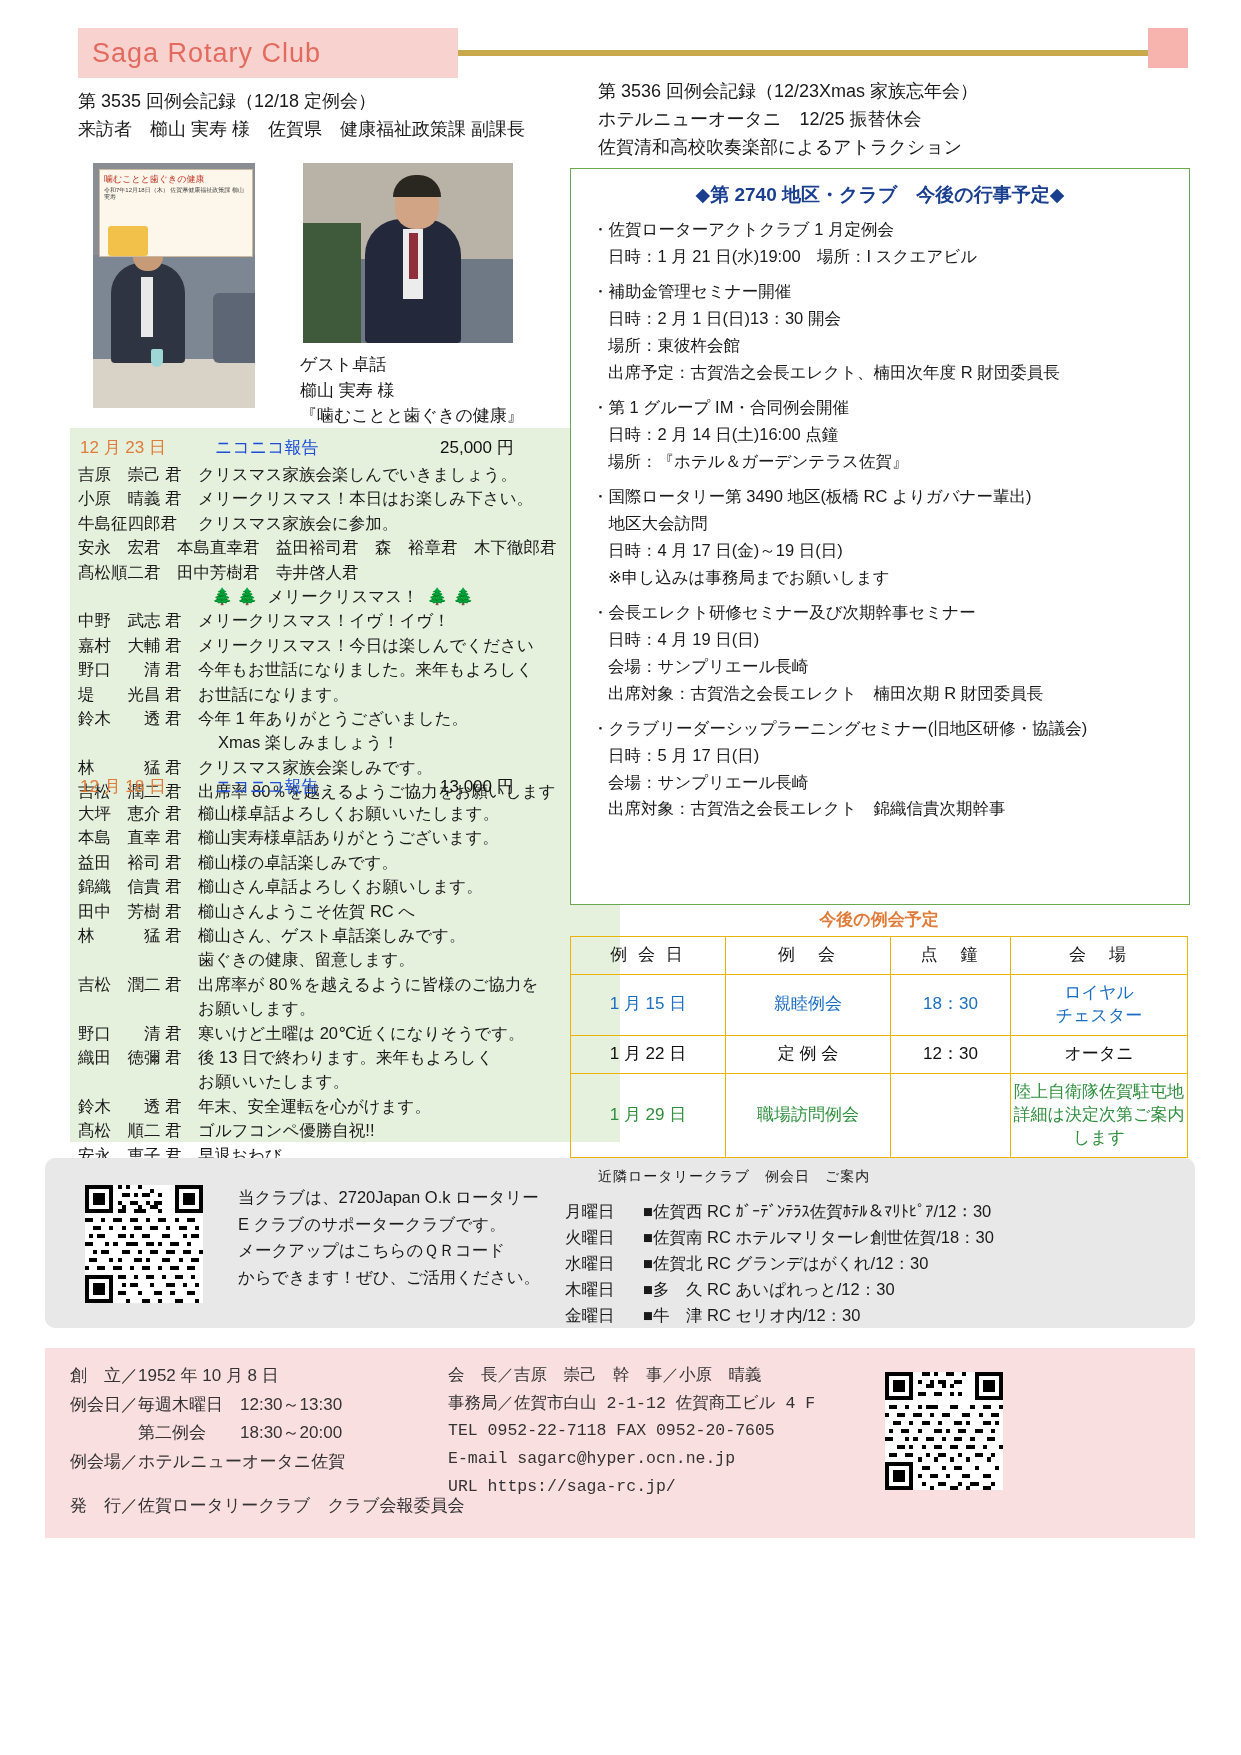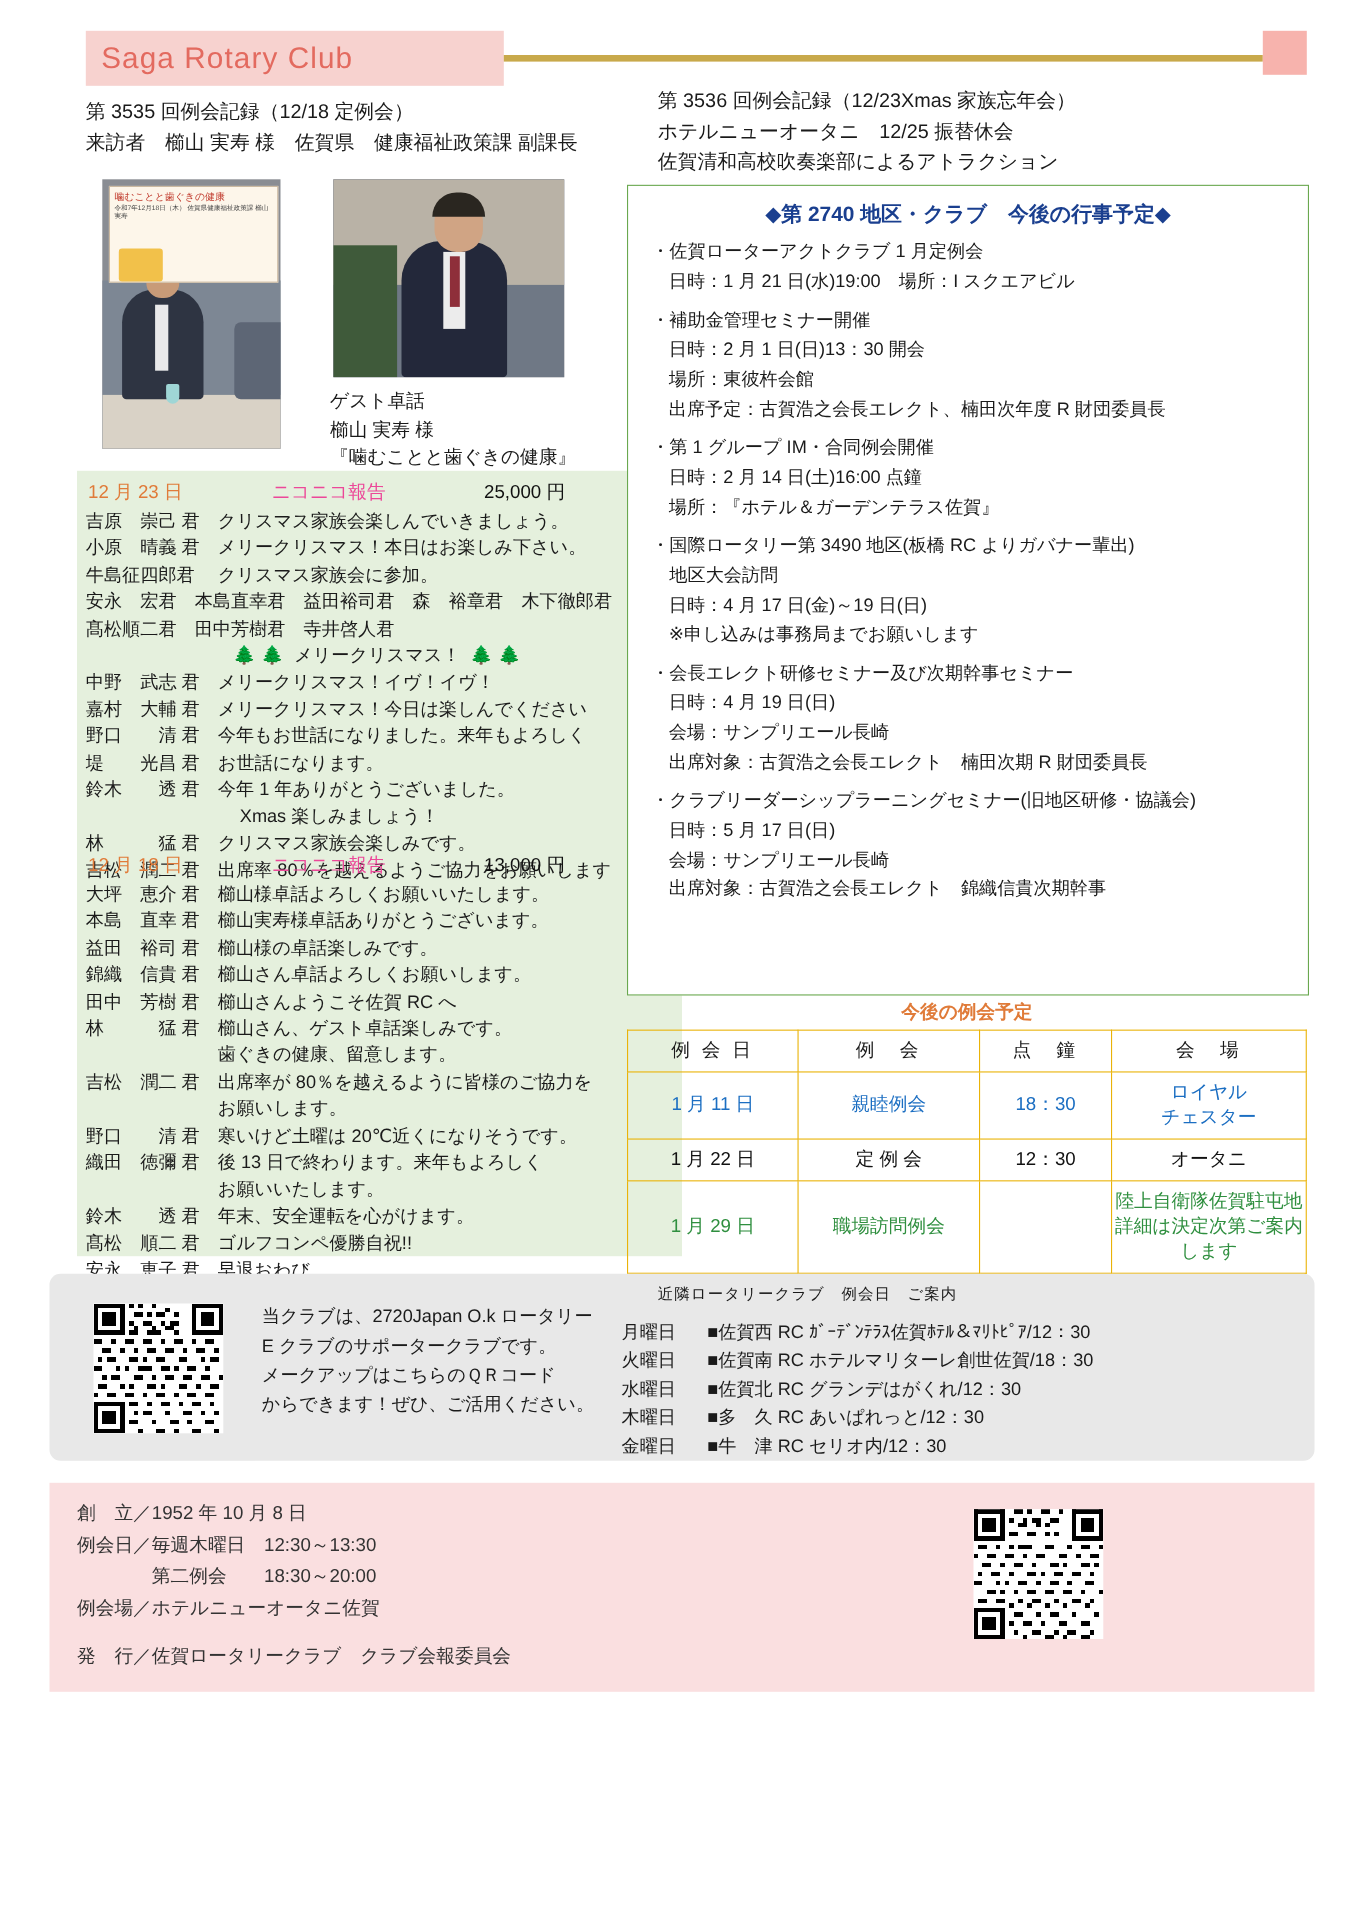--- a/index.html
+++ b/index.html
@@ -46,21 +46,21 @@
   #photo2 .hair{position:absolute; left:90px; top:12px; width:48px; height:22px; background:#2a2620; border-radius:22px 22px 0 0;}
   #photo2 .shirt{position:absolute; left:100px; top:66px; width:20px; height:70px; background:#ececec;}
   #photo2 .tie{position:absolute; left:106px; top:70px; width:9px; height:46px; background:#8e2f3a;}
 
   .cap{position:absolute; left:300px; top:352px; font-size:17px; line-height:1.5; white-space:pre-line;}
 
   
   #green-panel{position:absolute; left:70px; top:428px; width:550px; height:714px; background:#e5f0dd;}
   .gp-head{position:absolute; font-size:17px;}
   .gp-date{color:#e07b39;}
-  .gp-label{color:#ec4899;margin-left:32px;}
+  .gp-label{color:#1d4ed8;}
   .gp-amt{color:#111;}
   .gp-rows{position:absolute; left:78px; font-size:16.5px; line-height:1.48;}
   .gp-row{display:flex;}
   .gp-name{width:120px; flex:0 0 120px; white-space:pre;}
   .gp-msg{white-space:pre-line;}
   .tree{color:#2f8f3f;}
 
   
   #event-box{position:absolute; left:570px; top:168px; width:618px; height:735px; border:1px solid #6aa84f; background:#fff;}
   #event-title{position:absolute; left:590px; top:182px; width:580px; text-align:center; font-size:19px; color:#1a3f8f; font-weight:bold;}
@@ -310,21 +310,21 @@
   <div id="sched-title">今後の例会予定</div>
   <table id="sched-table">
     <tbody>
         <tr>
       <th style="width:150px;">例 会 日</th>
       <th style="width:160px;">例　会</th>
       <th style="width:115px;">点　鐘</th>
       <th>会　場</th>
     </tr>
     <tr>
-      <td class="c-blue">1 月 11 日</td>
+      <td class="c-blue">1 月 15 日</td>
       <td class="c-blue">親睦例会</td>
       <td class="c-blue">18：30</td>
       <td class="c-blue" style="white-space:pre-line;">ロイヤル
 チェスター</td>
     </tr>
     <tr>
       <td class="c-dark">1 月 22 日</td>
       <td class="c-dark">定 例 会</td>
       <td class="c-dark">12：30</td>
       <td class="c-dark" style="white-space:pre-line;">オータニ</td>
@@ -488,20 +488,25 @@
         <span>■牛　津 RC セリオ内/12：30</span>
       </div>
   </div>
 
   <div id="footer"></div>
   <div id="foot-left">創　立／1952 年 10 月 8 日
 例会日／毎週木曜日　12:30～13:30
 　　　　第二例会　　18:30～20:00
 例会場／ホテルニューオータニ佐賀</div>
   <div id="foot-pub">発　行／佐賀ロータリークラブ　クラブ会報委員会</div>
+  <div id="foot-right">会　長／吉原　崇己　幹　事／小原　晴義
+事務局／佐賀市白山 2-1-12 佐賀商工ビル 4 F
+TEL 0952-22-7118 FAX 0952-20-7605
+E-mail sagarc@hyper.ocn.ne.jp
+URL https://saga-rc.jp/</div>
 
   <div id="qr2" class="qr">
     <svg width="118" height="118" viewBox="0 0 29 29" shape-rendering="crispEdges">
       <rect width="29" height="29" fill="#fff"></rect>
       <g fill="#000">
         <rect x="0" y="0" width="7" height="1"></rect>
           <rect x="0" y="6" width="7" height="1"></rect>
         <rect x="0" y="0" width="1" height="7"></rect>
           <rect x="6" y="0" width="1" height="7"></rect>
         <rect x="2" y="2" width="3" height="3"></rect>

